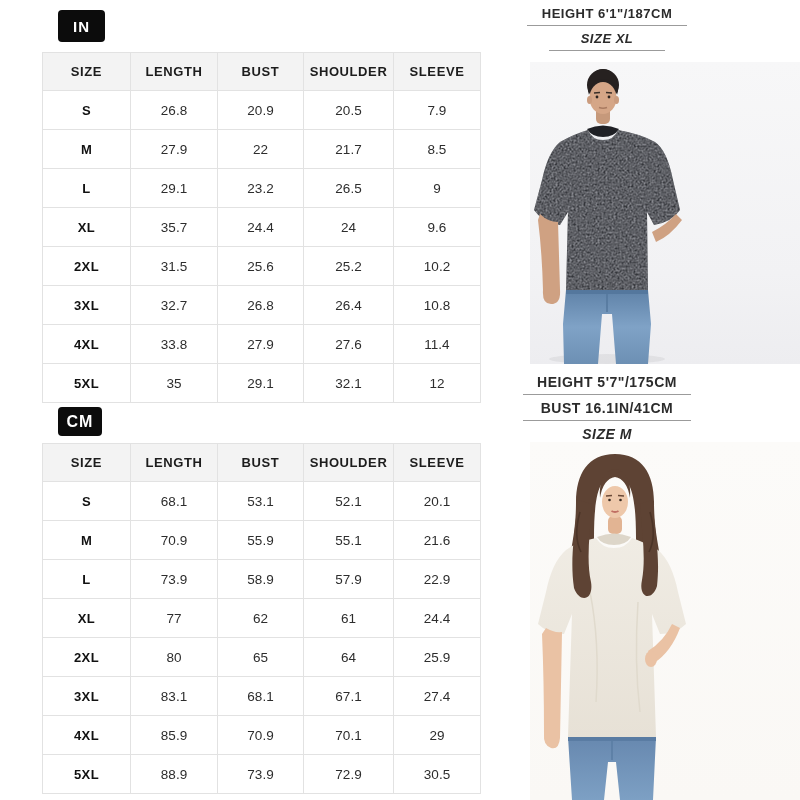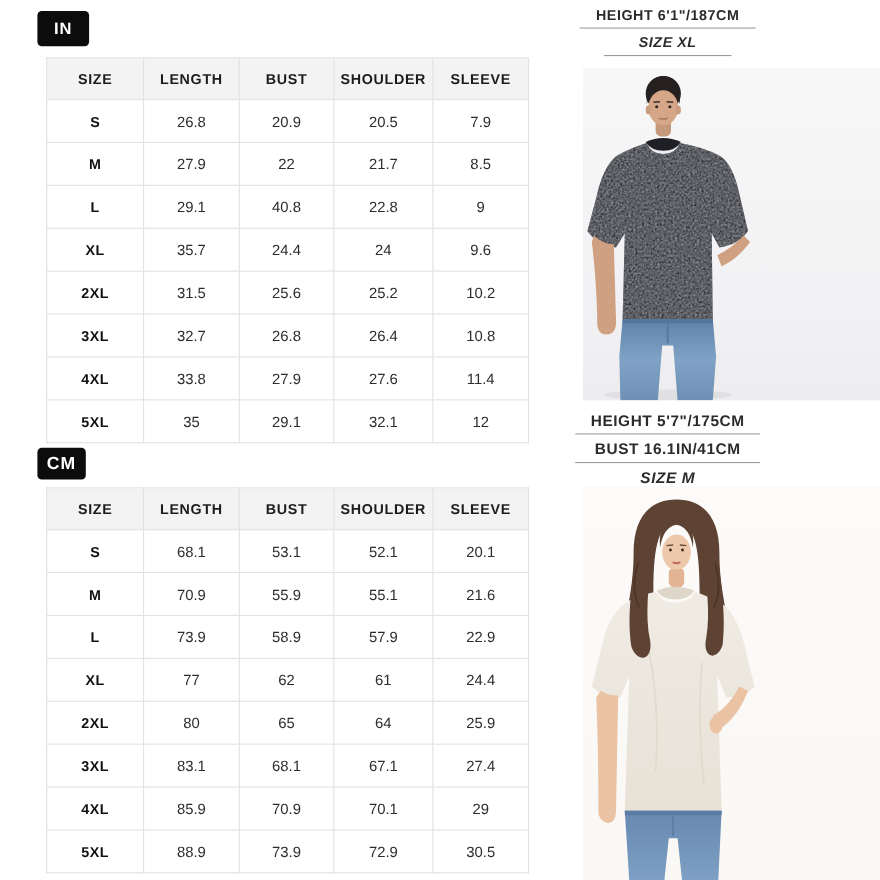--- a/index.html
+++ b/index.html
@@ -4,21 +4,21 @@
 <style>
   html, body { margin: 0; padding: 0; }
   body {
     width: 800px; height: 800px; position: relative;
     background: #ffffff; overflow: hidden;
     font-family: "Liberation Sans", sans-serif;
     -webkit-font-smoothing: antialiased;
   }
   
   .unit-badge {
-    position: absolute; left: 34px;
+    position: absolute; left: 58px;
     background: #0c0c0c; color: #ffffff;
     font-weight: 700; letter-spacing: 1px;
     display: flex; align-items: center; justify-content: center;
     border-radius: 4px;
   }
   .unit-badge.in { top: 10px; width: 47px; height: 32px; font-size: 15px; }
   .unit-badge.cm { top: 407px; width: 44px; height: 29px; font-size: 16px; }
 
   
   table.sizing-table {
@@ -95,22 +95,22 @@
     <tr>
       <td class="size-col">M</td>
       <td>27.9</td>
       <td>22</td>
       <td>21.7</td>
       <td>8.5</td>
     </tr>
     <tr>
       <td class="size-col">L</td>
       <td>29.1</td>
-      <td>40.8</td>
-      <td>22.8</td>
+      <td>23.2</td>
+      <td>26.5</td>
       <td>9</td>
     </tr>
     <tr>
       <td class="size-col">XL</td>
       <td>35.7</td>
       <td>24.4</td>
       <td>24</td>
       <td>9.6</td>
     </tr>
     <tr>

